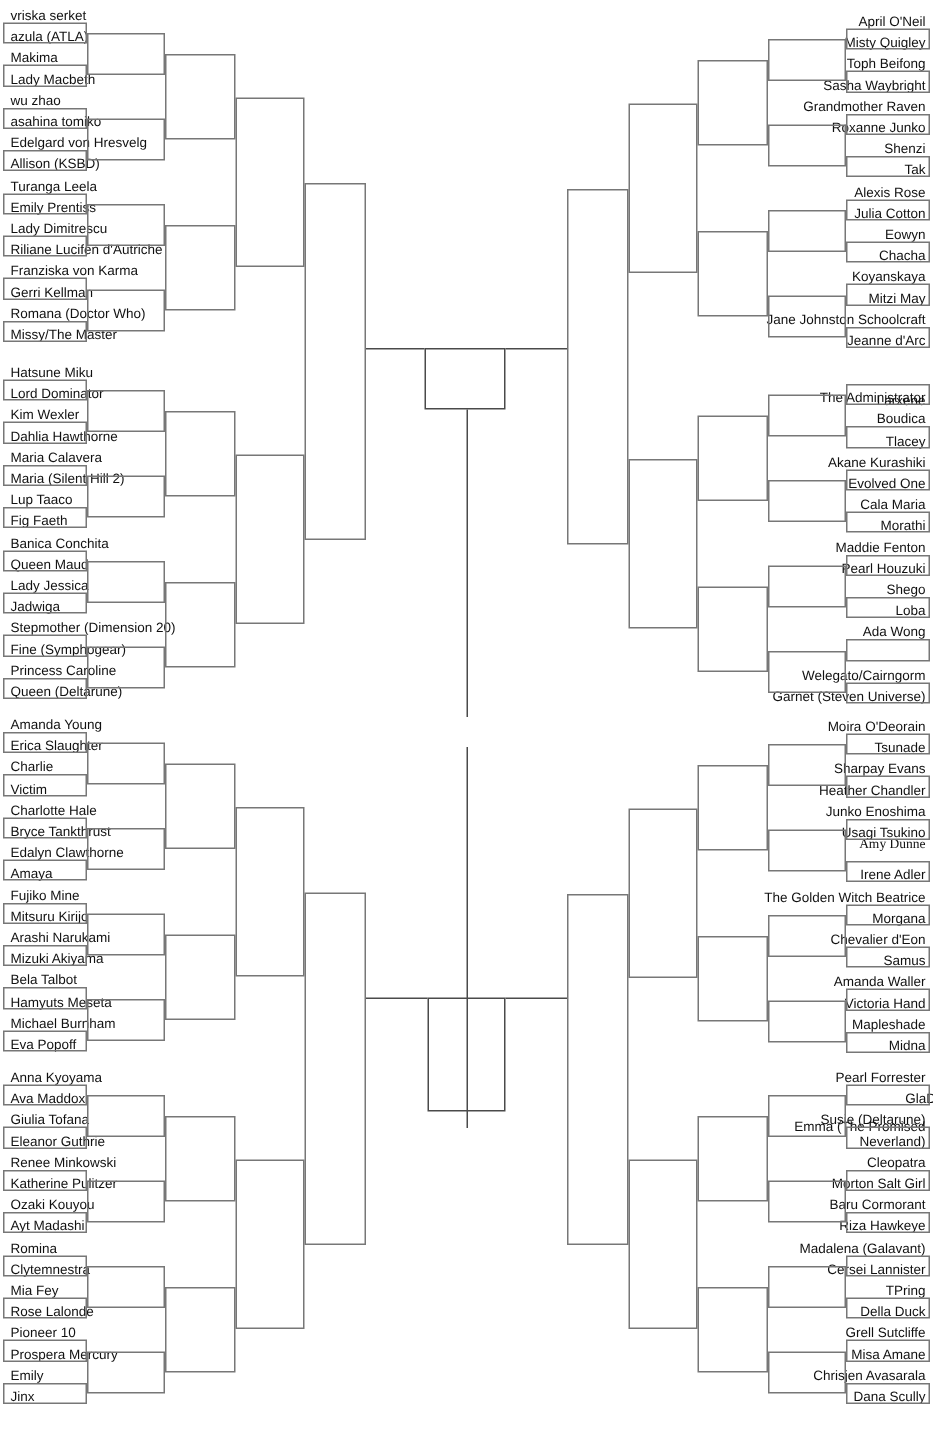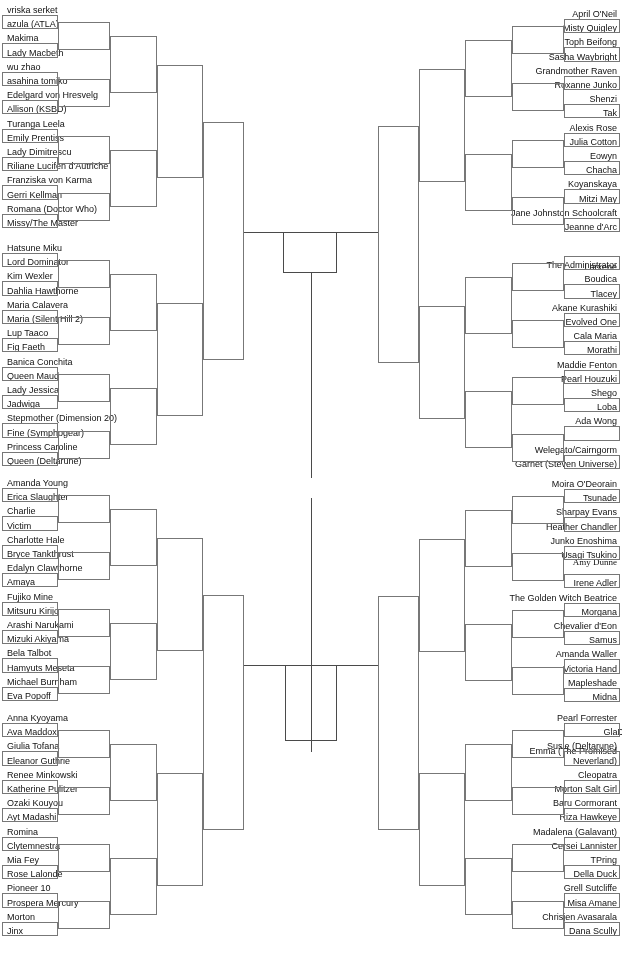--- a/index.html
+++ b/index.html
@@ -133,21 +133,21 @@
     <div class="name name-left" style="top: 767.8px;">Renee Minkowski</div>
     <div class="name name-left" style="top: 782px;">Katherine Pulitzer</div>
     <div class="name name-left" style="top: 796.2px;">Ozaki Kouyou</div>
     <div class="name name-left" style="top: 810.4px;">Ayt Madashi</div>
     <div class="name name-left" style="top: 824.6px;">Romina</div>
     <div class="name name-left" style="top: 838.8px;">Clytemnestra</div>
     <div class="name name-left" style="top: 853px;">Mia Fey</div>
     <div class="name name-left" style="top: 867.2px;">Rose Lalonde</div>
     <div class="name name-left" style="top: 881.4px;">Pioneer 10</div>
     <div class="name name-left" style="top: 895.6px;">Prospera Mercury</div>
-    <div class="name name-left" style="top: 909.8px;">Morton</div>
+    <div class="name name-left" style="top: 909.8px;">Emily</div>
     <div class="name name-left" style="top: 924px;">Jinx</div>
     <div class="box" style="left: 2px; top: 723px; width: 56px; height: 14.2px; border-color: rgb(119, 119, 119);"></div>
     <div class="box" style="left: 2px; top: 751.4px; width: 56px; height: 14.2px; border-color: rgb(119, 119, 119);"></div>
     <div class="box" style="left: 2px; top: 779.8px; width: 56px; height: 14.2px; border-color: rgb(119, 119, 119);"></div>
     <div class="box" style="left: 2px; top: 808.2px; width: 56px; height: 14.2px; border-color: rgb(119, 119, 119);"></div>
     <div class="box" style="left: 2px; top: 836.6px; width: 56px; height: 14.2px; border-color: rgb(119, 119, 119);"></div>
     <div class="box" style="left: 2px; top: 865px; width: 56px; height: 14.2px; border-color: rgb(119, 119, 119);"></div>
     <div class="box" style="left: 2px; top: 893.4px; width: 56px; height: 14.2px; border-color: rgb(119, 119, 119);"></div>
     <div class="box" style="left: 2px; top: 921.8px; width: 56px; height: 14.2px; border-color: rgb(119, 119, 119);"></div>
     <div class="box" style="left: 58px; top: 730.1px; width: 52px; height: 28.4px; border-color: rgb(119, 119, 119);"></div>

